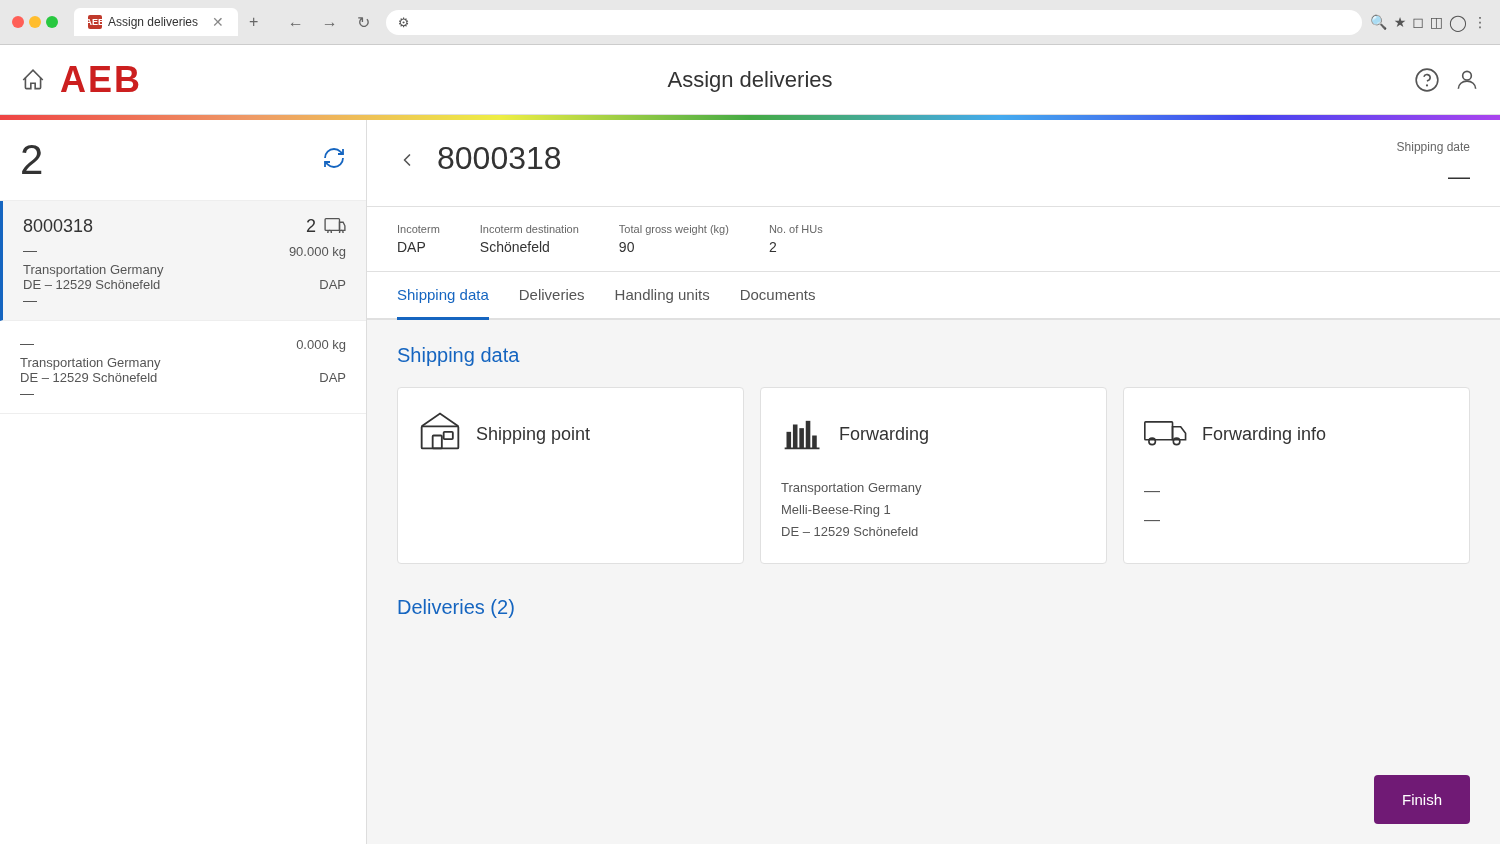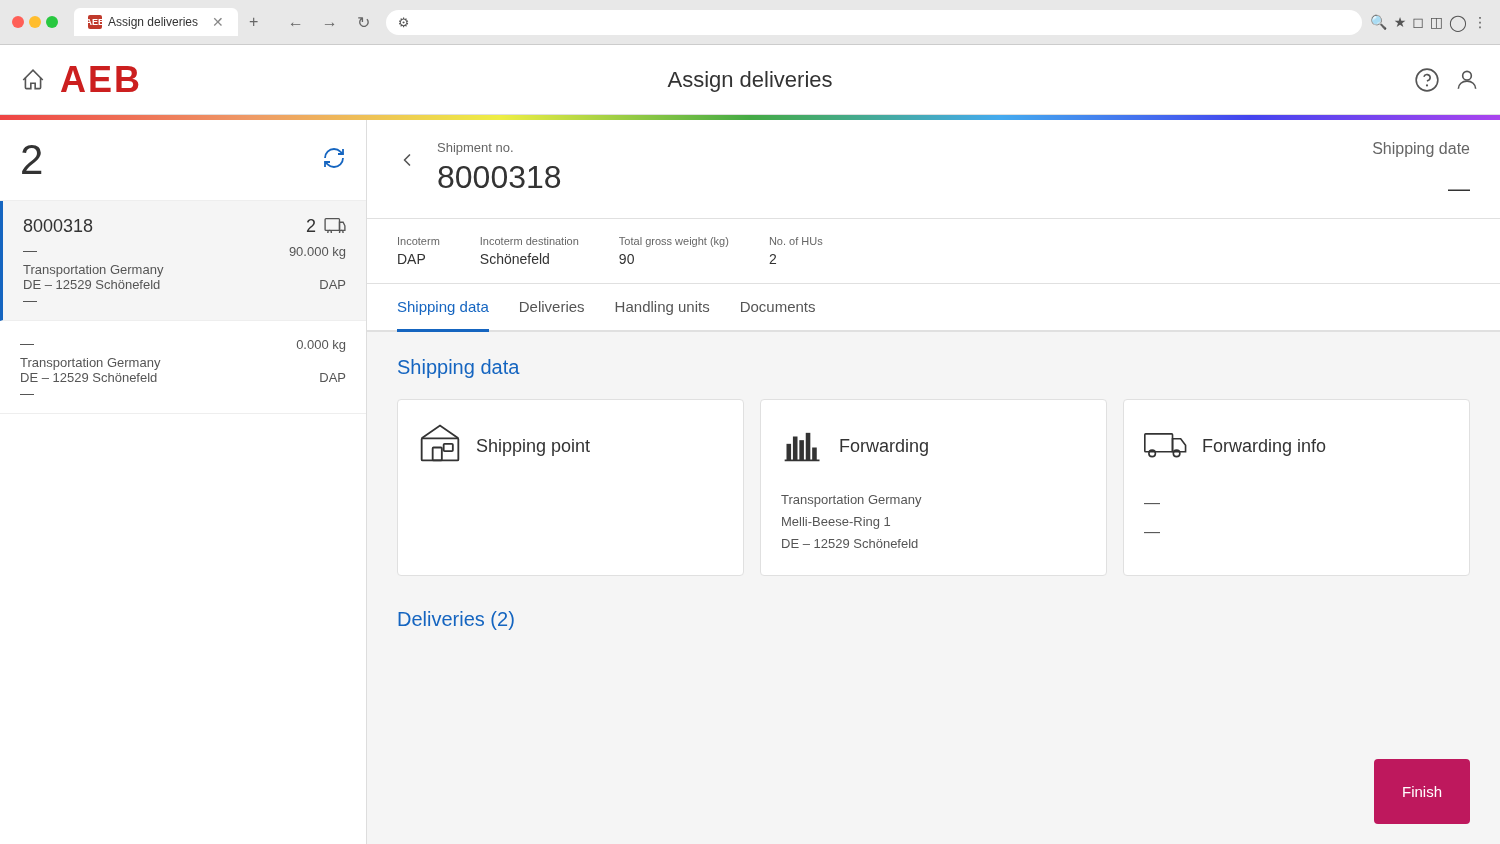--- a/index.html
+++ b/index.html
@@ -63,21 +63,21 @@
     
     .content-area { flex: 1; background: #f5f5f5; overflow-y: auto; position: relative; }
 
     
     .shipment-detail-header { background: white; padding: 20px 30px 16px; border-bottom: 1px solid #e0e0e0; display: flex; align-items: flex-start; position: relative; }
     .back-btn { background: none; border: none; cursor: pointer; color: #555; font-size: 20px; margin-right: 20px; margin-top: 10px; display: flex; align-items: center; }
     .shipment-info { flex: 1; }
     .shipment-no-label { font-size: 13px; color: #666; margin-bottom: 4px; }
     .shipment-no-value { font-size: 32px; font-weight: 400; color: #333; }
     .shipping-date-area { text-align: right; }
-    .shipping-date-label { font-size: 16px; color: #666; margin-bottom: 18px; }
+    .shipping-date-label { font-size: 12px; color: #666; margin-bottom: 10px; }
     .shipping-date-value { font-size: 22px; color: #333; font-weight: 300; }
 
     
     .shipment-meta { background: white; padding: 16px 30px; display: flex; gap: 40px; border-bottom: 1px solid #e0e0e0; }
     .meta-item { display: flex; flex-direction: column; gap: 4px; }
     .meta-label { font-size: 11px; color: #666; }
     .meta-value { font-size: 14px; color: #333; font-weight: 500; }
 
     
     .tabs-bar { background: white; padding: 0 30px; display: flex; border-bottom: 2px solid #e0e0e0; }
@@ -95,21 +95,21 @@
     .card-icon { font-size: 36px; color: #333; }
     .card-title { font-size: 18px; color: #333; font-weight: 400; }
     .card-content { font-size: 13px; color: #555; line-height: 1.7; }
     .card-dash { font-size: 16px; color: #555; line-height: 1.8; }
 
     
     .deliveries-title { font-size: 20px; color: #1565c0; font-weight: 400; }
 
     
     .finish-btn-area { position: fixed; bottom: 20px; right: 30px; }
-    .finish-btn { background: #be185d; color: white; border: none; padding: 24px 28px; font-size: 15px; border-radius: 4px; cursor: pointer; font-weight: 500; }
+    .finish-btn { background: #701a75; color: white; border: none; padding: 16px 28px; font-size: 15px; border-radius: 4px; cursor: pointer; font-weight: 500; }
 
     
     ::-webkit-scrollbar { width: 6px; }
     ::-webkit-scrollbar-track { background: #f0f0f0; }
     ::-webkit-scrollbar-thumb { background: #ccc; border-radius: 3px; }
   </style>
 </head>
 <body>
 
 <div class="browser-chrome">
@@ -236,21 +236,20 @@
 
   <div class="content-area">
 
     <div class="shipment-detail-header">
       <button class="back-btn">
         <svg width="20" height="20" viewBox="0 0 24 24" fill="none" stroke="#555" stroke-width="2">
           <path d="M15 18l-6-6 6-6" stroke-linecap="round" stroke-linejoin="round"></path>
         </svg>
       </button>
       <div class="shipment-info">
-        <div class="shipment-no-label">Shipment no.</div>
         <div class="shipment-no-value">8000318</div>
       </div>
       <div class="shipping-date-area">
         <div class="shipping-date-label">Shipping date</div>
         <div class="shipping-date-value">—</div>
       </div>
     </div>
 
     <div class="shipment-meta">
       <div class="meta-item">

